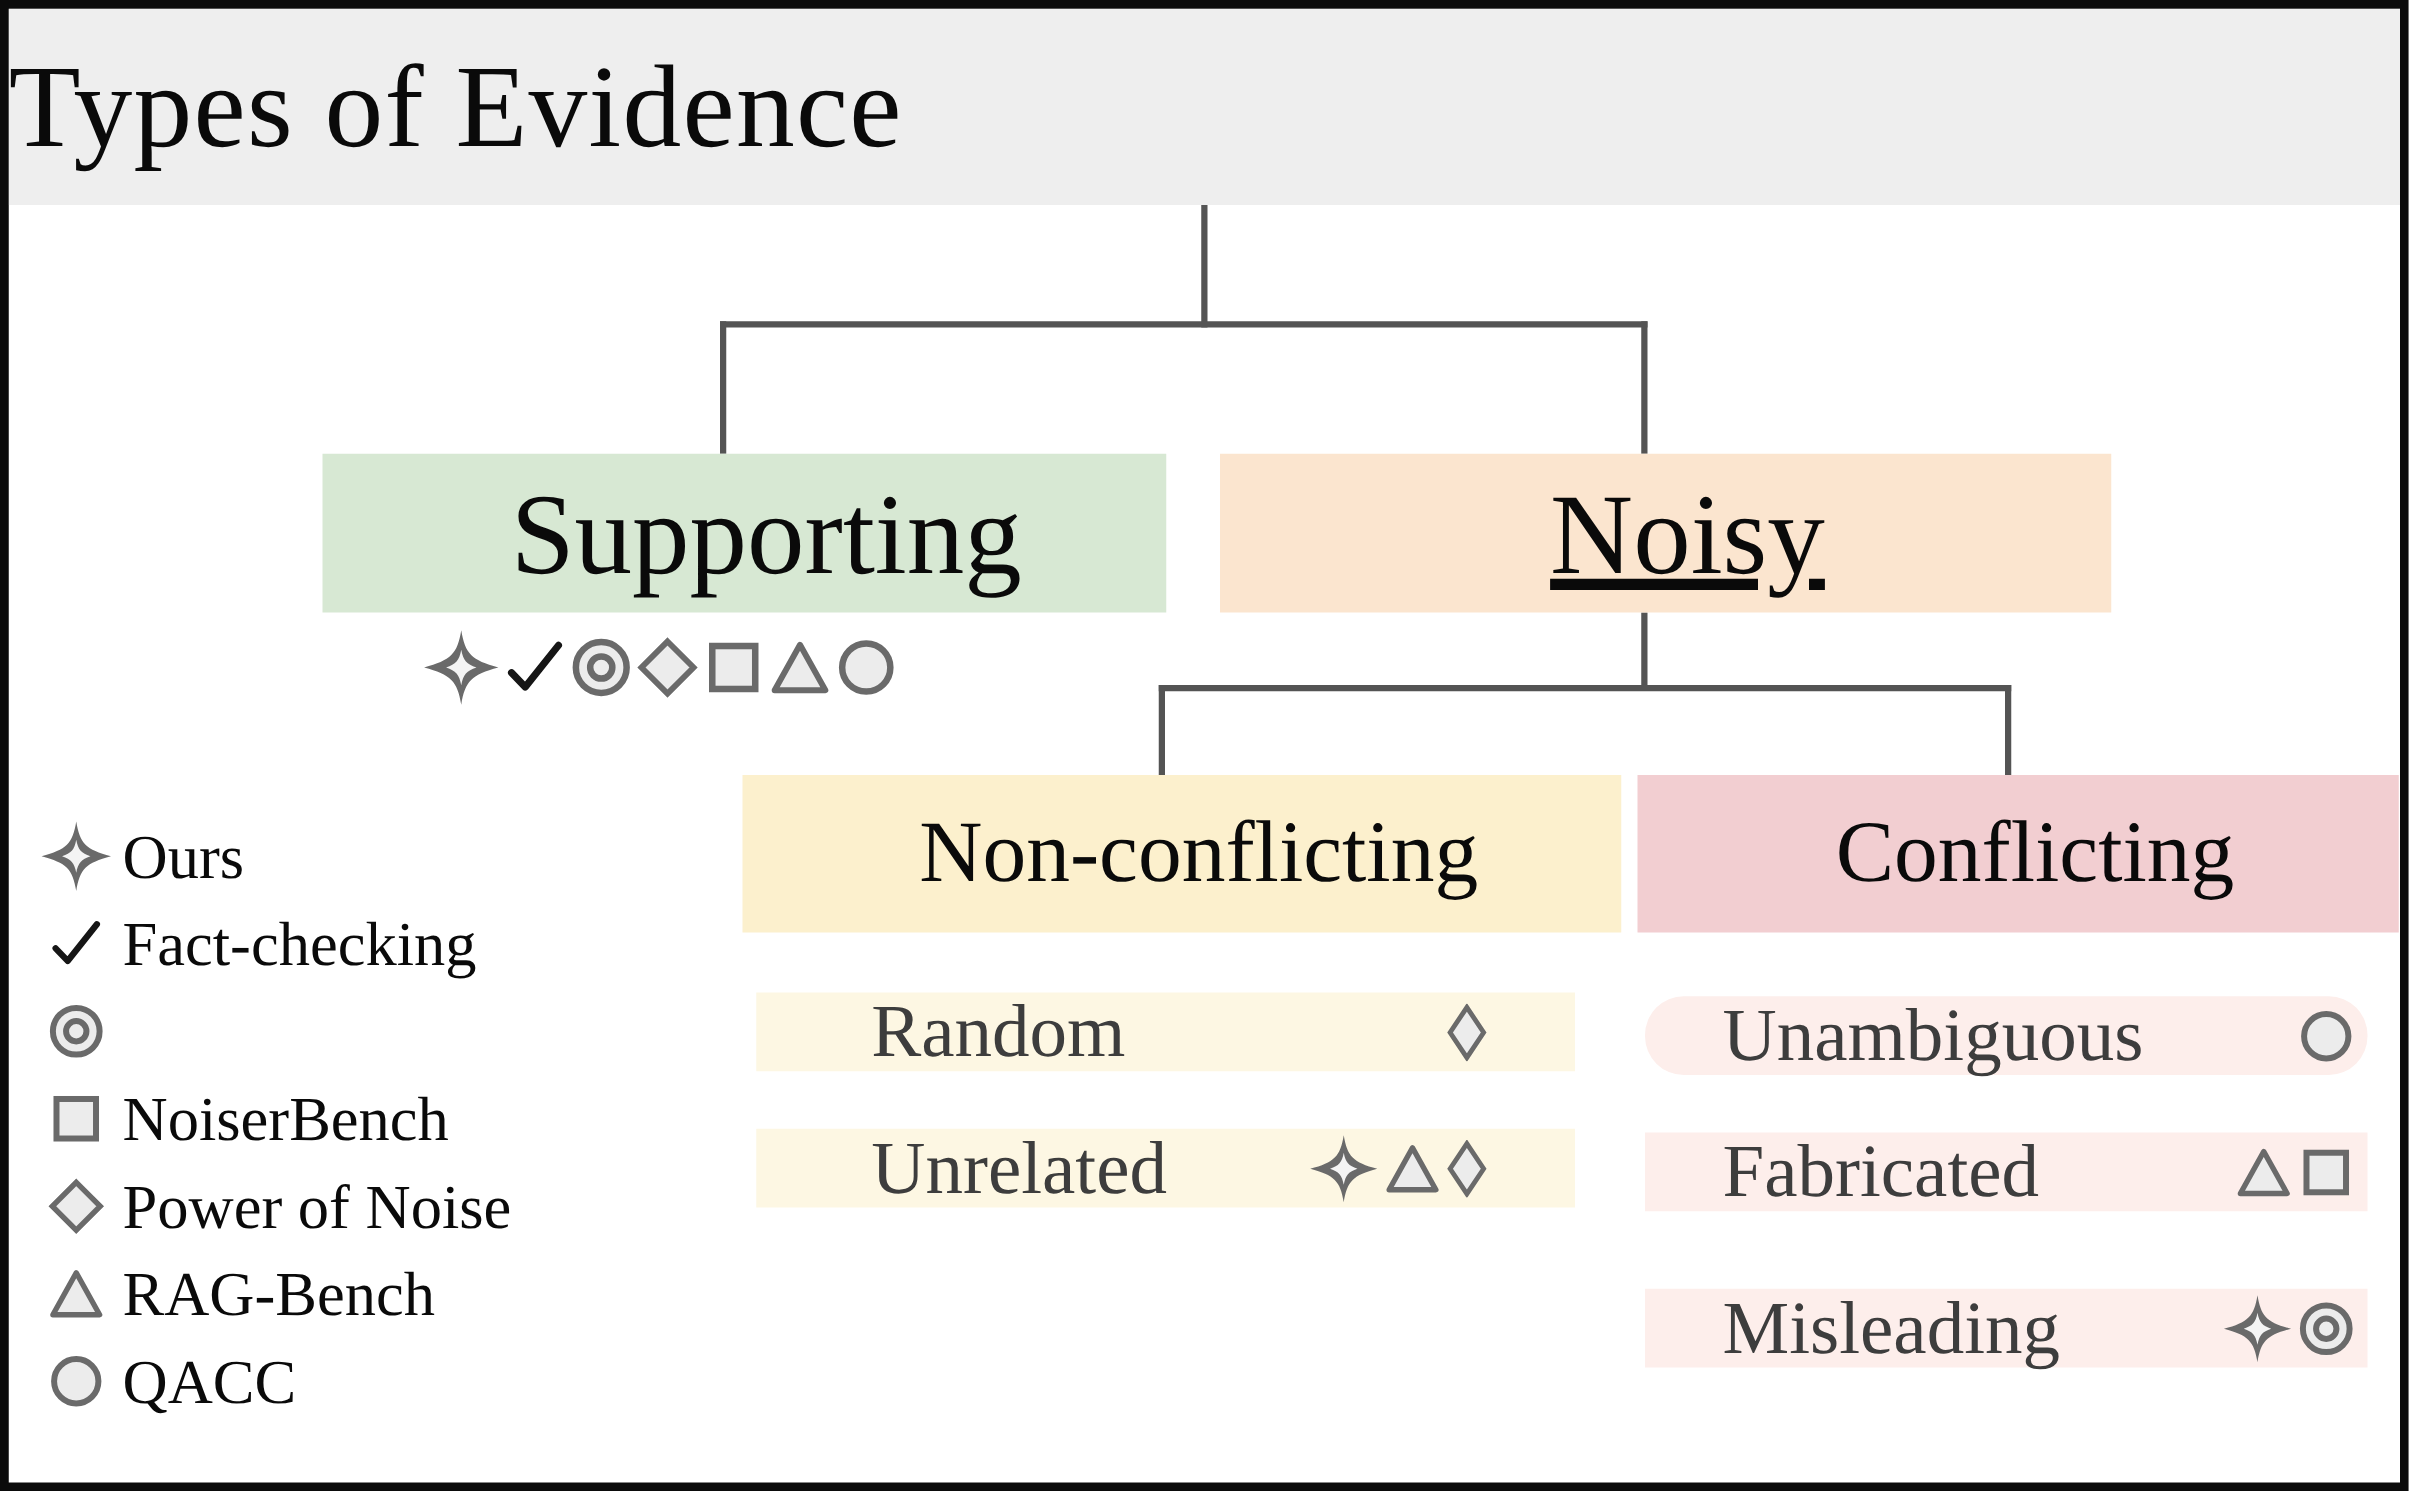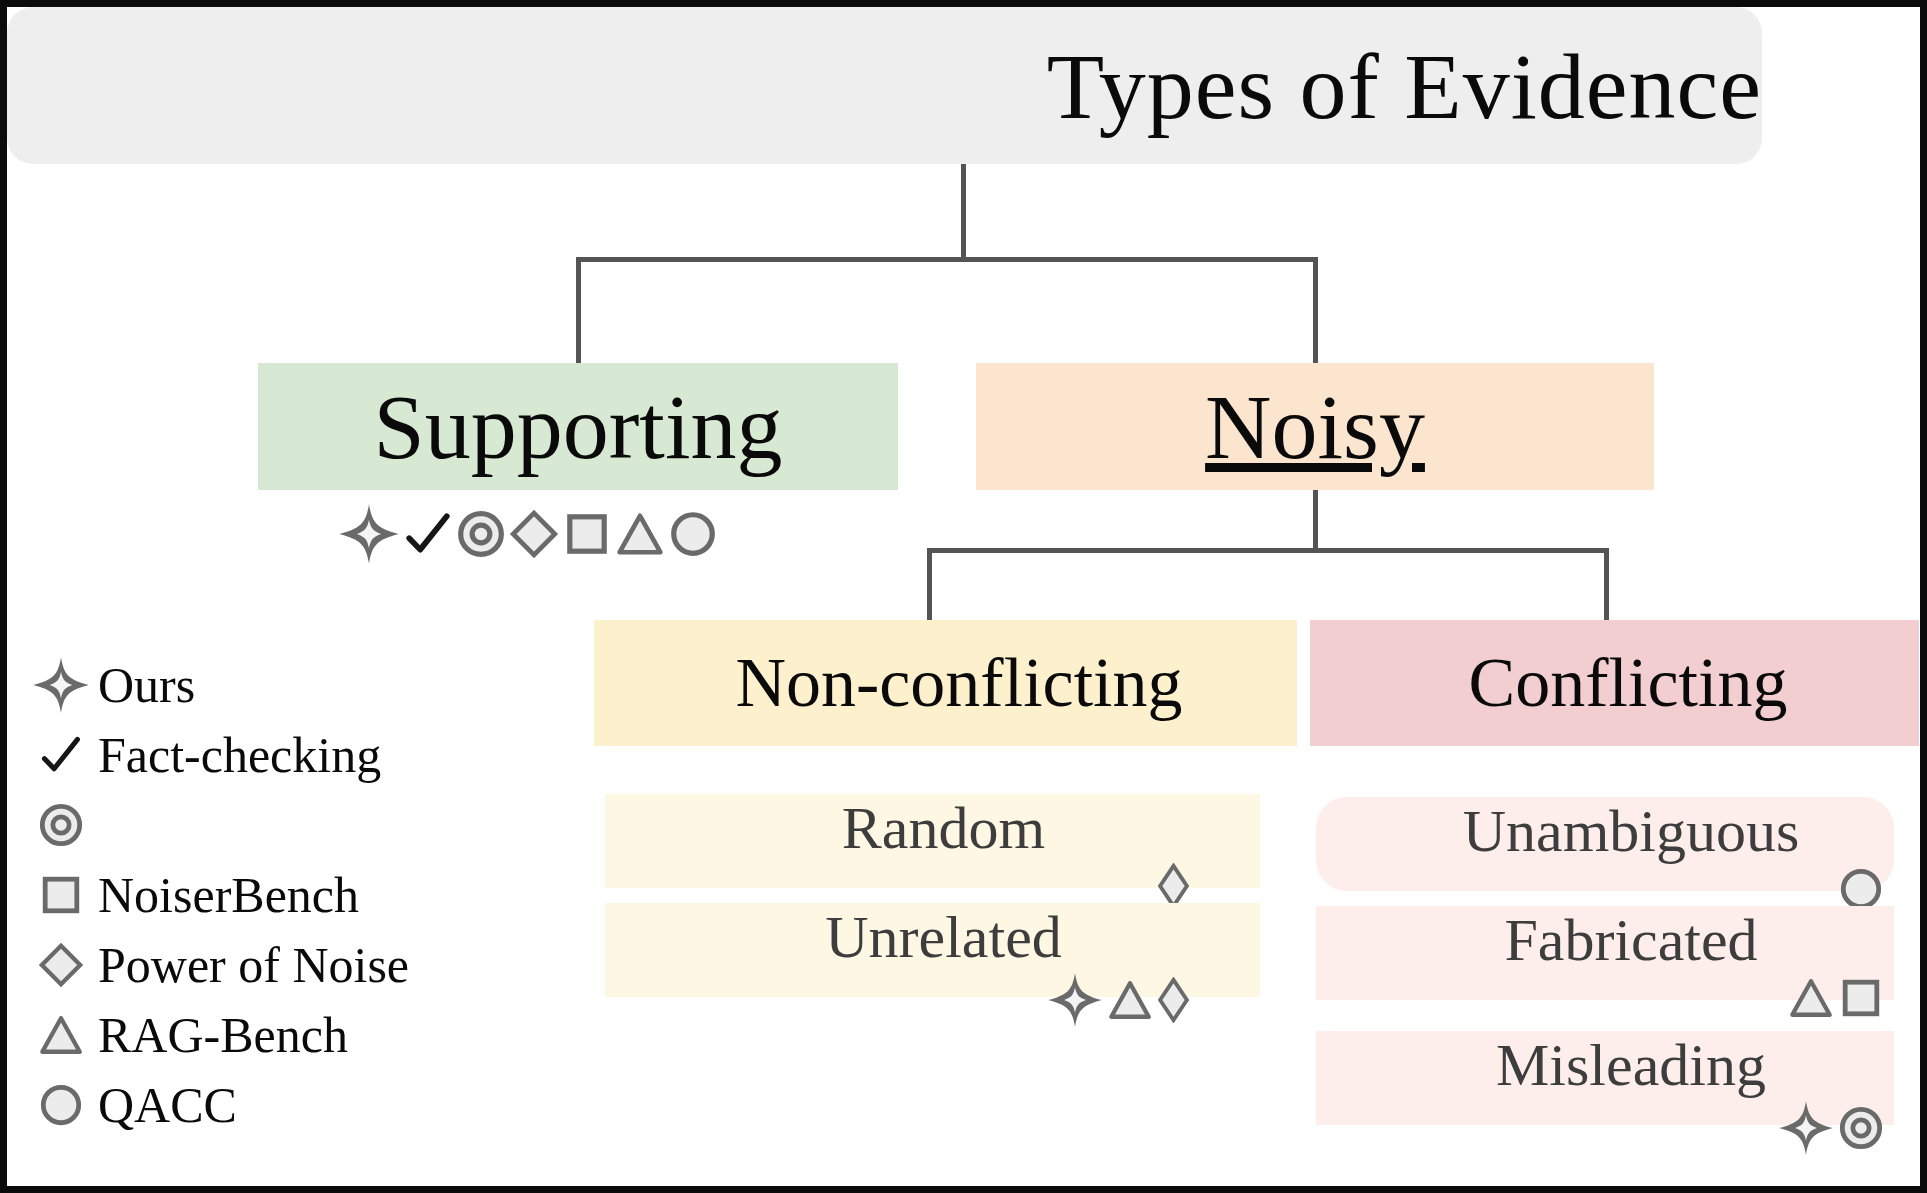--- a/index.html
+++ b/index.html
@@ -7,53 +7,52 @@
     position:relative;
     width:1927px;height:1193px;
     box-sizing:border-box;
     background:#ffffff;
     border:7px solid #0b0b0b;
     overflow:hidden;
     font-family:"Liberation Serif","DejaVu Serif",serif;
   }
   
   #header{
-    position:absolute;left:0;top:0;width:1755px;height:157px;
+    position:absolute;left:0;top:0;width:1913px;height:157px;
     background:var(--header-bg);
-    display:flex;align-items:center;justify-content:flex-end;border-radius:26px;
+    display:flex;align-items:center;justify-content:flex-start;
   }
   #title{
     font-size:94px;color:#0a0a0a;letter-spacing:1px;white-space:nowrap;
   }
   
   .line{position:absolute;background:var(--connector);}
   
   .node{
     position:absolute;
     display:flex;align-items:center;justify-content:center;
     color:#0a0a0a;white-space:nowrap;
   }
-  .node-l1{font-size:92px;}
+  .node-l1{font-size:92px;padding-left:35px;}
   .node-l2{font-size:70px;padding-left:27px;}
   #node-supporting{left:251px;top:356px;width:640px;height:127px;background:var(--supporting-bg);}
   #node-noisy{left:969px;top:356px;width:678px;height:127px;background:var(--noisy-bg);text-decoration:underline;}
   #node-non-conflicting{left:587px;top:613px;width:676px;height:126px;background:var(--non-conflicting-bg);}
   #node-conflicting{left:1303px;top:613px;width:582px;height:126px;background:var(--conflicting-bg);}
   
   #supporting-icons{
     position:absolute;left:323px;top:496px;width:396px;height:62px;
     display:flex;align-items:center;justify-content:center;gap:3px;
   }
   .strip-icon{display:flex;align-items:center;justify-content:center;}
   
   .sub-row{
-    position:absolute;height:94px;
+    position:absolute;height:63px;
     display:flex;align-items:center;
     box-sizing:border-box;
-    flex-direction:column;
   }
   .sub-row.yellow{left:598px;width:655px;background:var(--yellow-row-bg);padding:0 70px 0 92px;}
   .sub-row.pink{left:1309px;width:578px;background:var(--pink-row-bg);padding:0 10px 0 62px;}
   .row-label{font-size:60px;color:var(--row-text);white-space:nowrap;}
   .row-icons{margin-left:auto;display:flex;align-items:center;gap:4px;}
   .row-icon{display:flex;align-items:center;justify-content:center;}
   
   #legend{position:absolute;left:21px;top:643px;width:520px;}
   .legend-item{height:70px;display:flex;align-items:center;}
   .legend-icon-box{width:66px;display:flex;align-items:center;justify-content:center;flex:none;}

